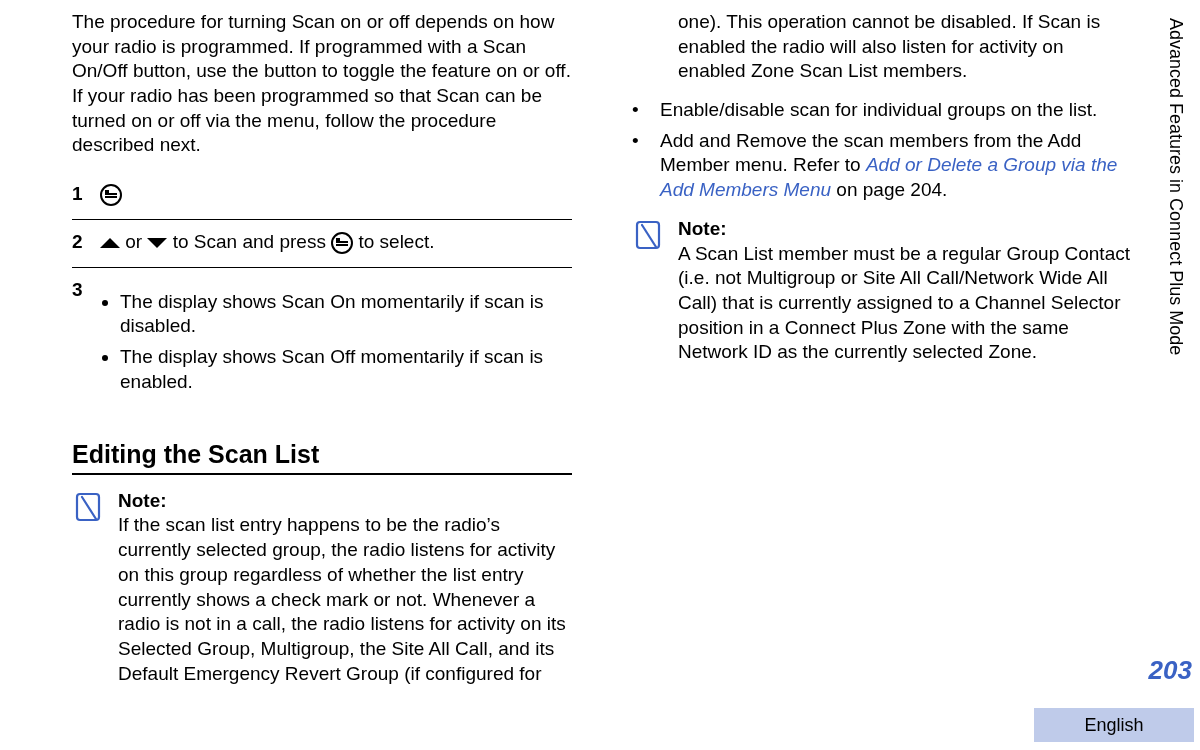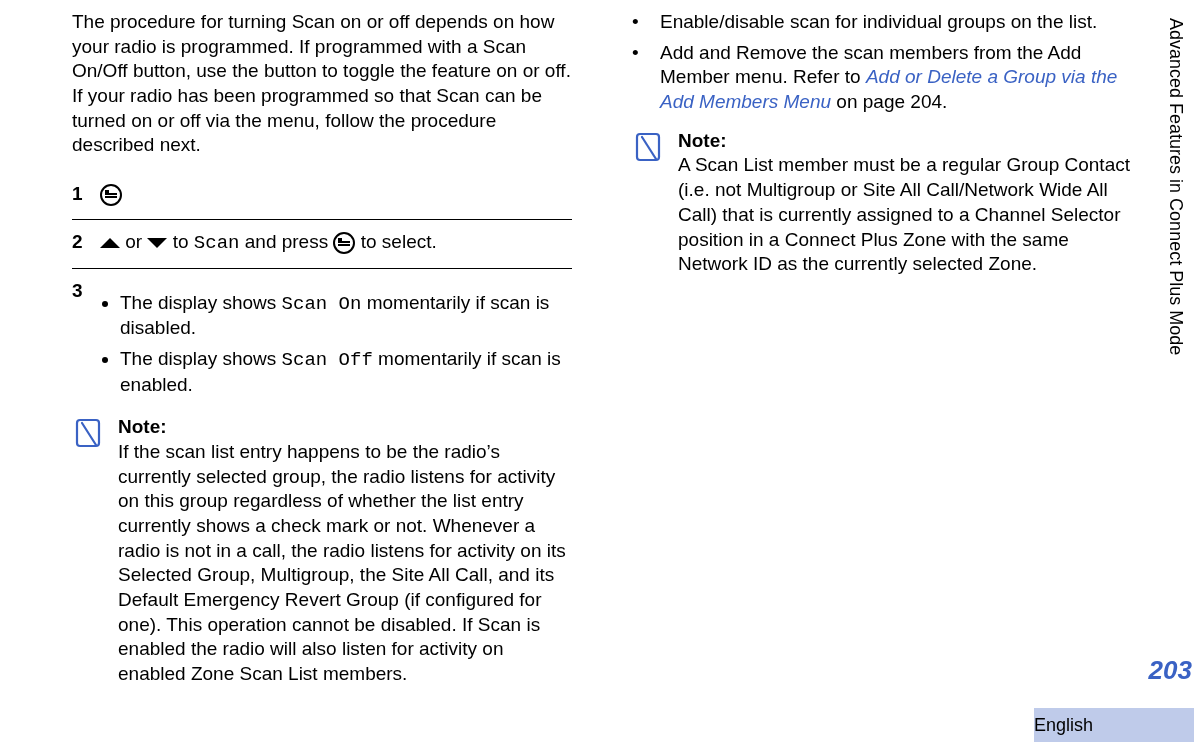--- a/index.html
+++ b/index.html
@@ -42,21 +42,21 @@
   .icon.menu::after {
     content:""; position:absolute; left:3px; top:10px; right:3px; height:2px;
     background:#000; box-shadow:0 -3px 0 #000;
     width:12px;
   }
   .icon.up, .icon.down {
     width:0; height:0; border-left:10px solid transparent; border-right:10px solid transparent;
   }
   .icon.up { border-bottom:10px solid #000; }
   .icon.down { border-top:10px solid #000; }
-  .mono { font-family:Liberation Mono, monospace; }
+  .mono { font-family:Liberation Sans, sans-serif; }
   h2.section {
     font-size:25px; font-weight:bold;
     border-bottom:2px solid #000;
     margin:26px 0 14px 0; padding-bottom:2px;
     break-after:avoid;
   }
   .note { display:flex; margin-bottom:14px; }
   .note .nicon { width:46px; flex:none; padding-top:2px; }
   .note .nbody { flex:1; }
   .note .nbody .nt { font-weight:bold;text-align:center; }
@@ -78,21 +78,21 @@
     font-weight:bold;
     color:#3a62c4;
     font-style:italic;
   }
   .langbox {
     position:absolute;
     right:6px;
     bottom:8px;
     width:160px; height:34px;
     background:#bfcbea;
-    text-align:left;
+    text-align:center;
     line-height:34px;
     font-size:18px;
     margin-top:15px;
   }
 </style>
 </head>
 <body>
 
 <div class="columns">
 
@@ -123,20 +123,21 @@
         <li>
           <span>The display shows </span><span class="mono">Scan On</span><span> momentarily if scan is disabled.</span>
         </li>
         <li>
           <span>The display shows </span><span class="mono">Scan Off</span><span> momentarily if scan is enabled.</span>
         </li>
       </ul>
     </div>
   </div>
 
+  <h2 class="section">Editing the Scan List</h2>
 
   <div class="note">
     <div class="nicon">
       <svg viewBox="0 0 32 32">
           <rect x="5" y="3" width="22" height="26" rx="3"></rect>
           <path d="M10 6 L24 28" stroke-linecap="round"></path>
         </svg>
     </div>
     <div class="nbody">
       <span class="nt">Note:</span><br>

